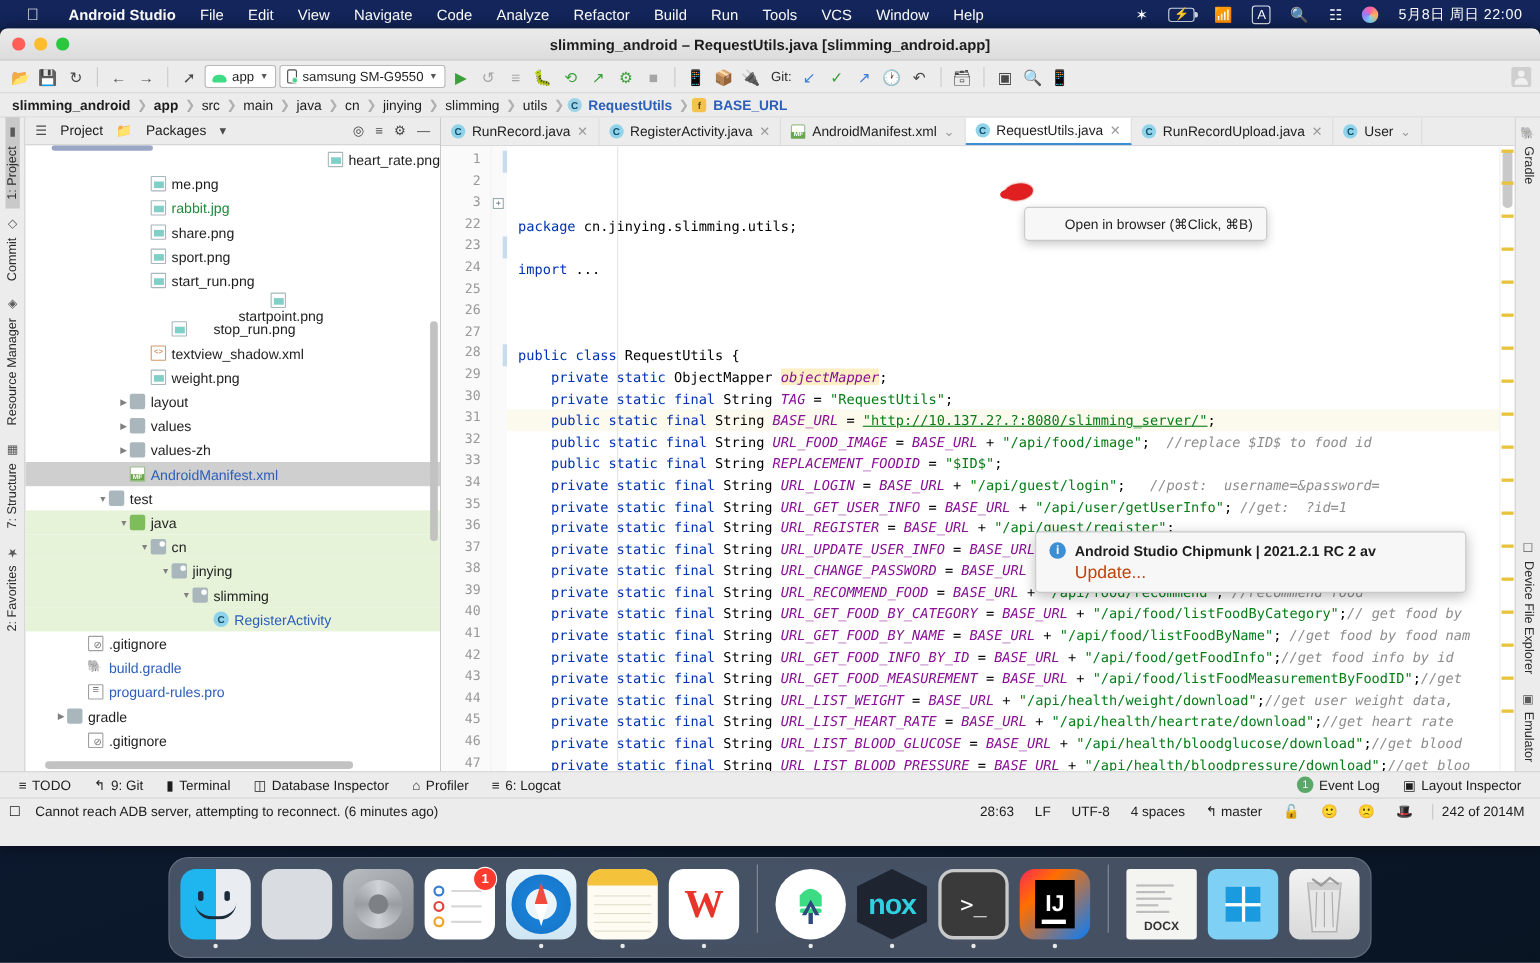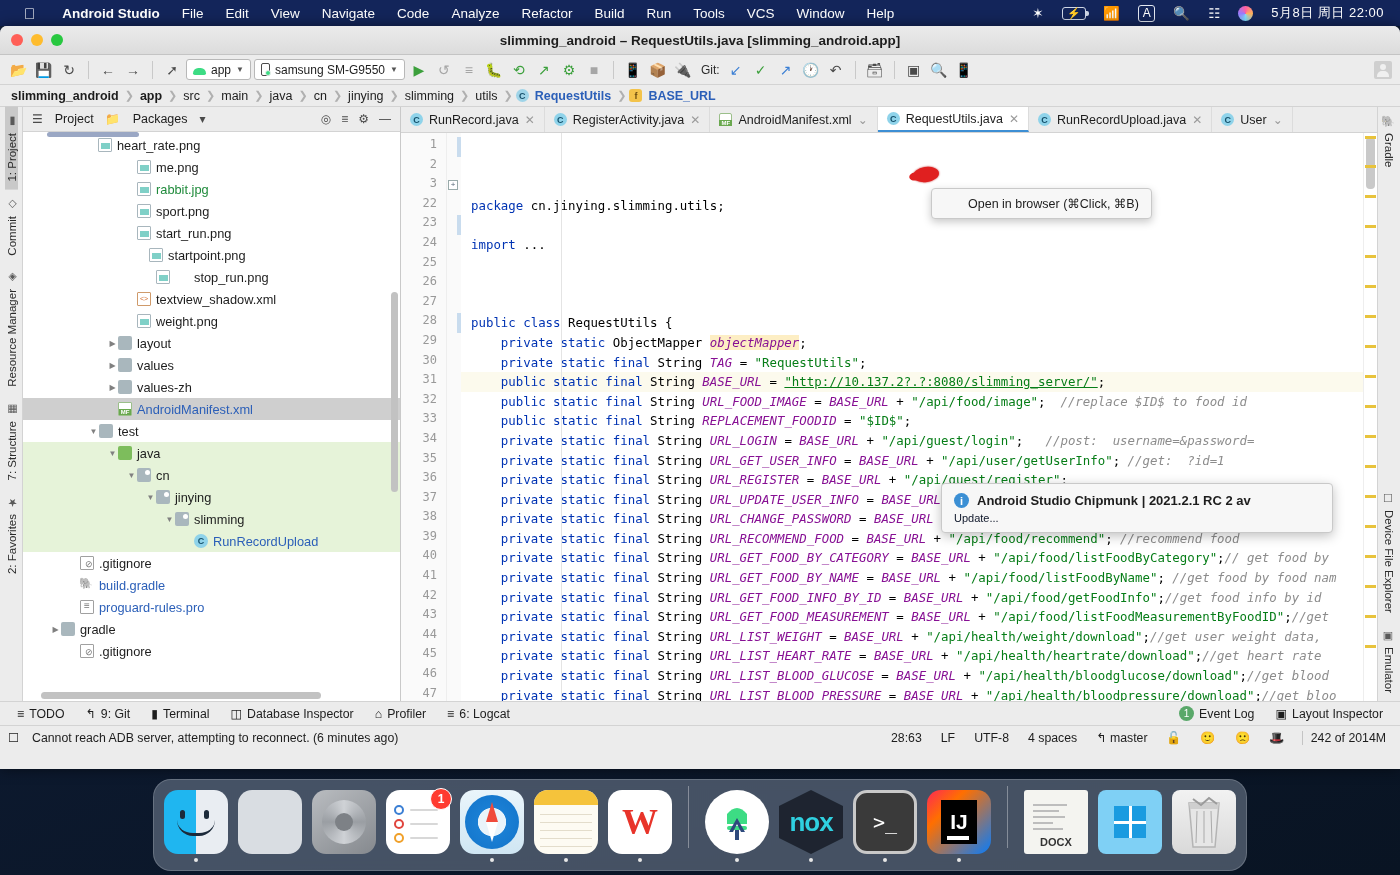--- a/index.html
+++ b/index.html
@@ -211,21 +211,21 @@
            background:#e02020;box-shadow:0 0 2px #c01010; transform:rotate(-8deg);}
   .redblob::after{content:"";position:absolute;left:-4px;top:4px;width:12px;height:8px;border-radius:50%;background:#e02020;}
 
   
   .balloon{
     position:absolute; background:#f7f7f7; border:1px solid #c9c9c9; border-radius:4px;
     box-shadow:0 3px 12px rgba(0,0,0,.25); padding:9px 12px 8px 12px; width:392px;
     overflow:hidden;
   }
   .balloon .bt{font-size:13px;font-weight:bold;color:#1d1d1d;white-space:nowrap;display:flex;gap:8px;align-items:center;}
-  .balloon .bl{font-size:11px;color:#0f172a;margin-top:4px;}
+  .balloon .bl{font-size:16px;color:#c2410c;margin-top:4px;margin-left:23px;}
   .infoic{width:15px;height:15px;border-radius:50%;background:#3b8fd4;color:#fff;font-size:11px;font-weight:bold;
           display:flex;align-items:center;justify-content:center;flex:none;}
 
   
   .bottomtools{
     height:24px; background:#ececec; border-top:1px solid #d3d3d3;
     display:flex; align-items:center; padding:0 8px; font-size:12.3px; color:#1d1d1d; gap:3px;
   }
   .btool{display:flex;align-items:center;gap:5px;padding:0 9px;white-space:nowrap;}
   .bgrow{flex:1;}
@@ -460,46 +460,51 @@
           <span class="grow"></span>
           <span class="pi">◎</span>
           <span class="pi">≡</span>
           <span class="pi">⚙</span>
           <span class="pi">—</span>
         </div>
         <div class="tree" id="tree">
           <div class="tscroll-top"></div>
           <div class="tscroll-v"></div>
           <div class="tscroll-h"></div>
-        <div class="trow" style="padding-left: 64px;">
+        <div class="trow" style="padding-left: 103px; justify-content: flex-end;">
               <span class="tri"></span>
               <span class="fico img"></span>
               <span class="tname">heart_rate.png</span>
             </div>
             <div class="trow" style="padding-left: 103px;">
               <span class="tri"></span>
               <span class="fico img"></span>
               <span class="tname">me.png</span>
             </div>
             <div class="trow" style="padding-left: 103px;">
               <span class="tri"></span>
               <span class="fico img"></span>
               <span class="tname green">rabbit.jpg</span>
             </div>
             <div class="trow" style="padding-left: 103px;">
               <span class="tri"></span>
               <span class="fico img"></span>
+              <span class="tname">share.png</span>
+            </div>
+            <div class="trow" style="padding-left: 103px;">
+              <span class="tri"></span>
+              <span class="fico img"></span>
               <span class="tname">sport.png</span>
             </div>
             <div class="trow" style="padding-left: 103px;">
               <span class="tri"></span>
               <span class="fico img"></span>
               <span class="tname">start_run.png</span>
             </div>
-            <div class="trow" style="padding-left: 115px;">
+            <div class="trow" style="padding-left: 88px; flex-direction: column;">
               <span class="tri"></span>
               <span class="fico img"></span>
               <span class="tname">startpoint.png</span>
             </div>
             <div class="trow" style="padding-left: 103px; gap: 19px;">
               <span class="tri"></span>
               <span class="fico img"></span>
               <span class="tname">stop_run.png</span>
             </div>
             <div class="trow" style="padding-left: 103px;">
@@ -553,21 +558,21 @@
               <span class="tname">jinying</span>
             </div>
             <div class="trow hl" style="padding-left: 141px;">
               <span class="tri">▼</span>
               <span class="fico folder pkg"></span>
               <span class="tname">slimming</span>
             </div>
             <div class="trow hl" style="padding-left: 160px;">
               <span class="tri"></span>
               <span class="fico cls"></span>
-              <span class="tname blue">RunRecordUpload</span>
+              <span class="tname blue">RegisterActivity</span>
             </div>
             <div class="trow" style="padding-left: 46px;">
               <span class="tri"></span>
               <span class="fico gitign"></span>
               <span class="tname">.gitignore</span>
             </div>
             <div class="trow" style="padding-left: 46px;">
               <span class="tri"></span>
               <span class="fico gradle"></span>
               <span class="tname blue">build.gradle</span>

